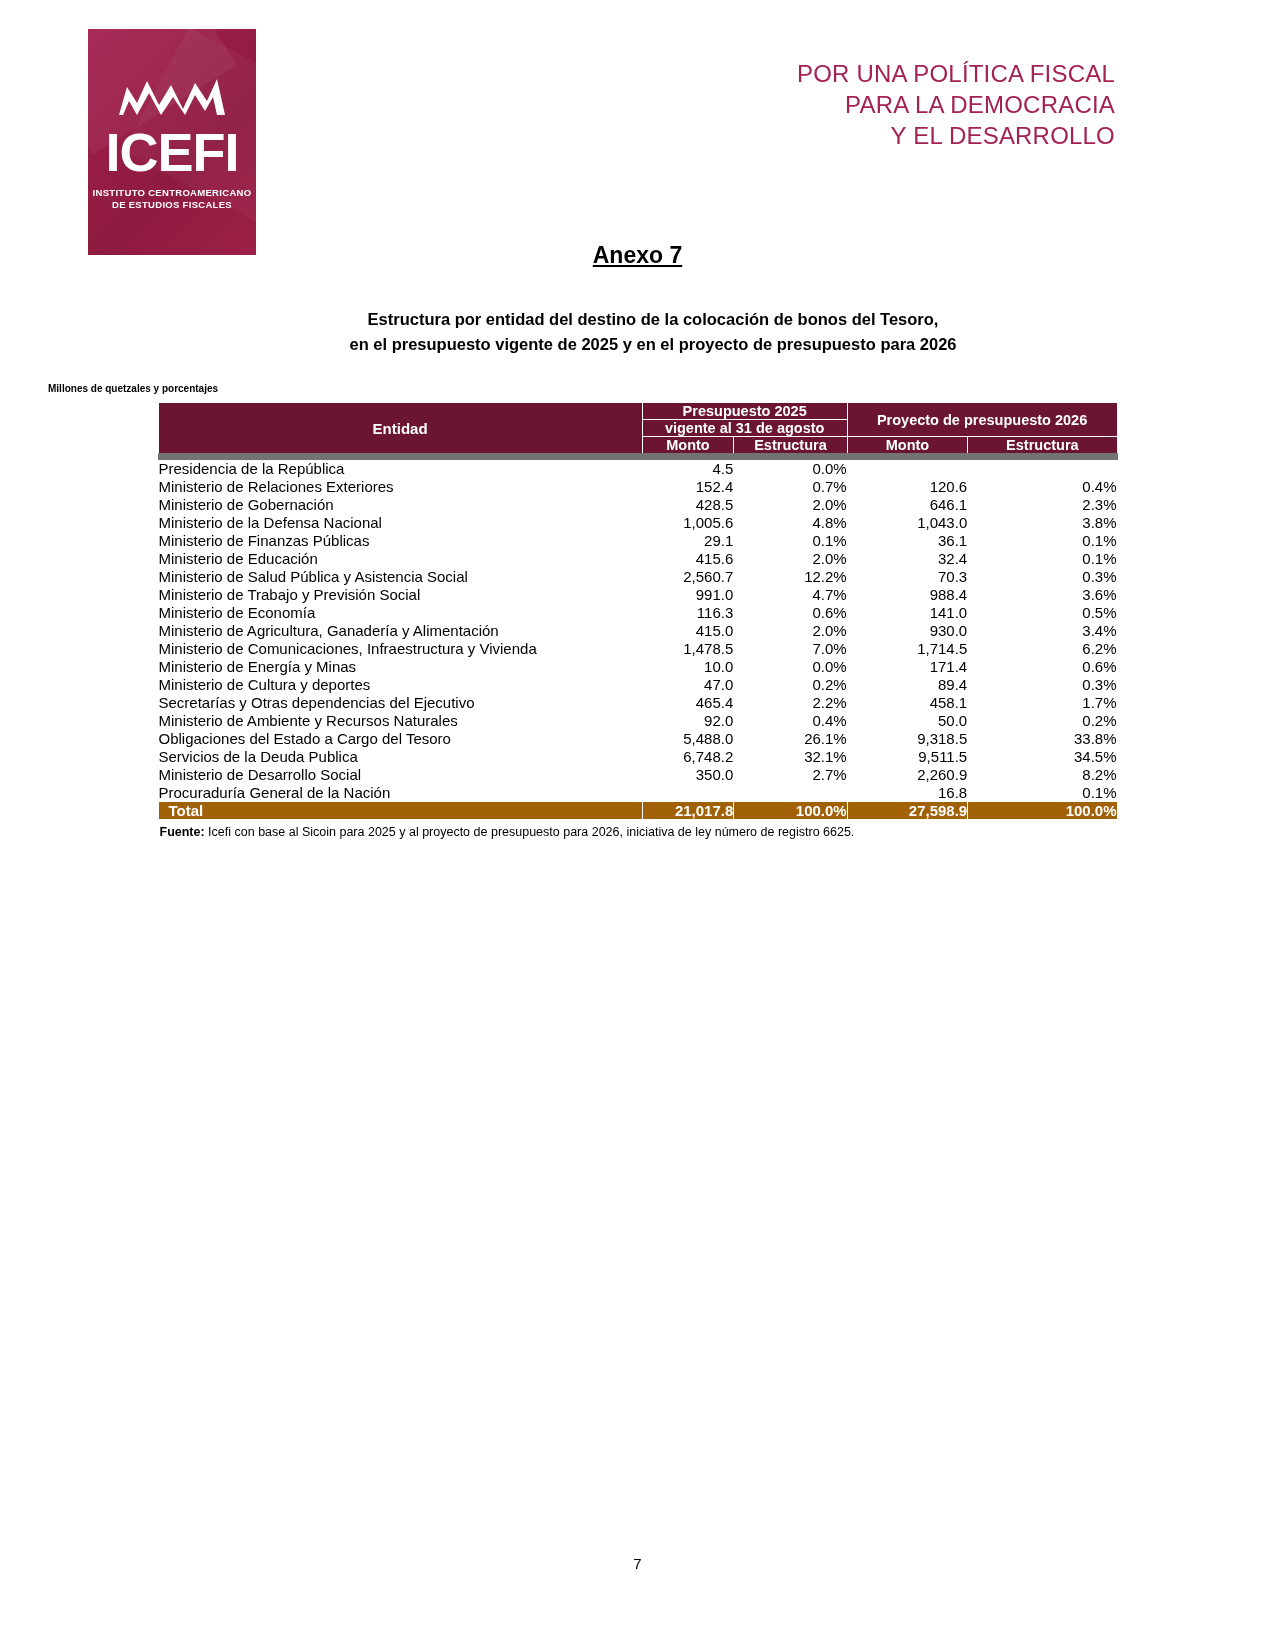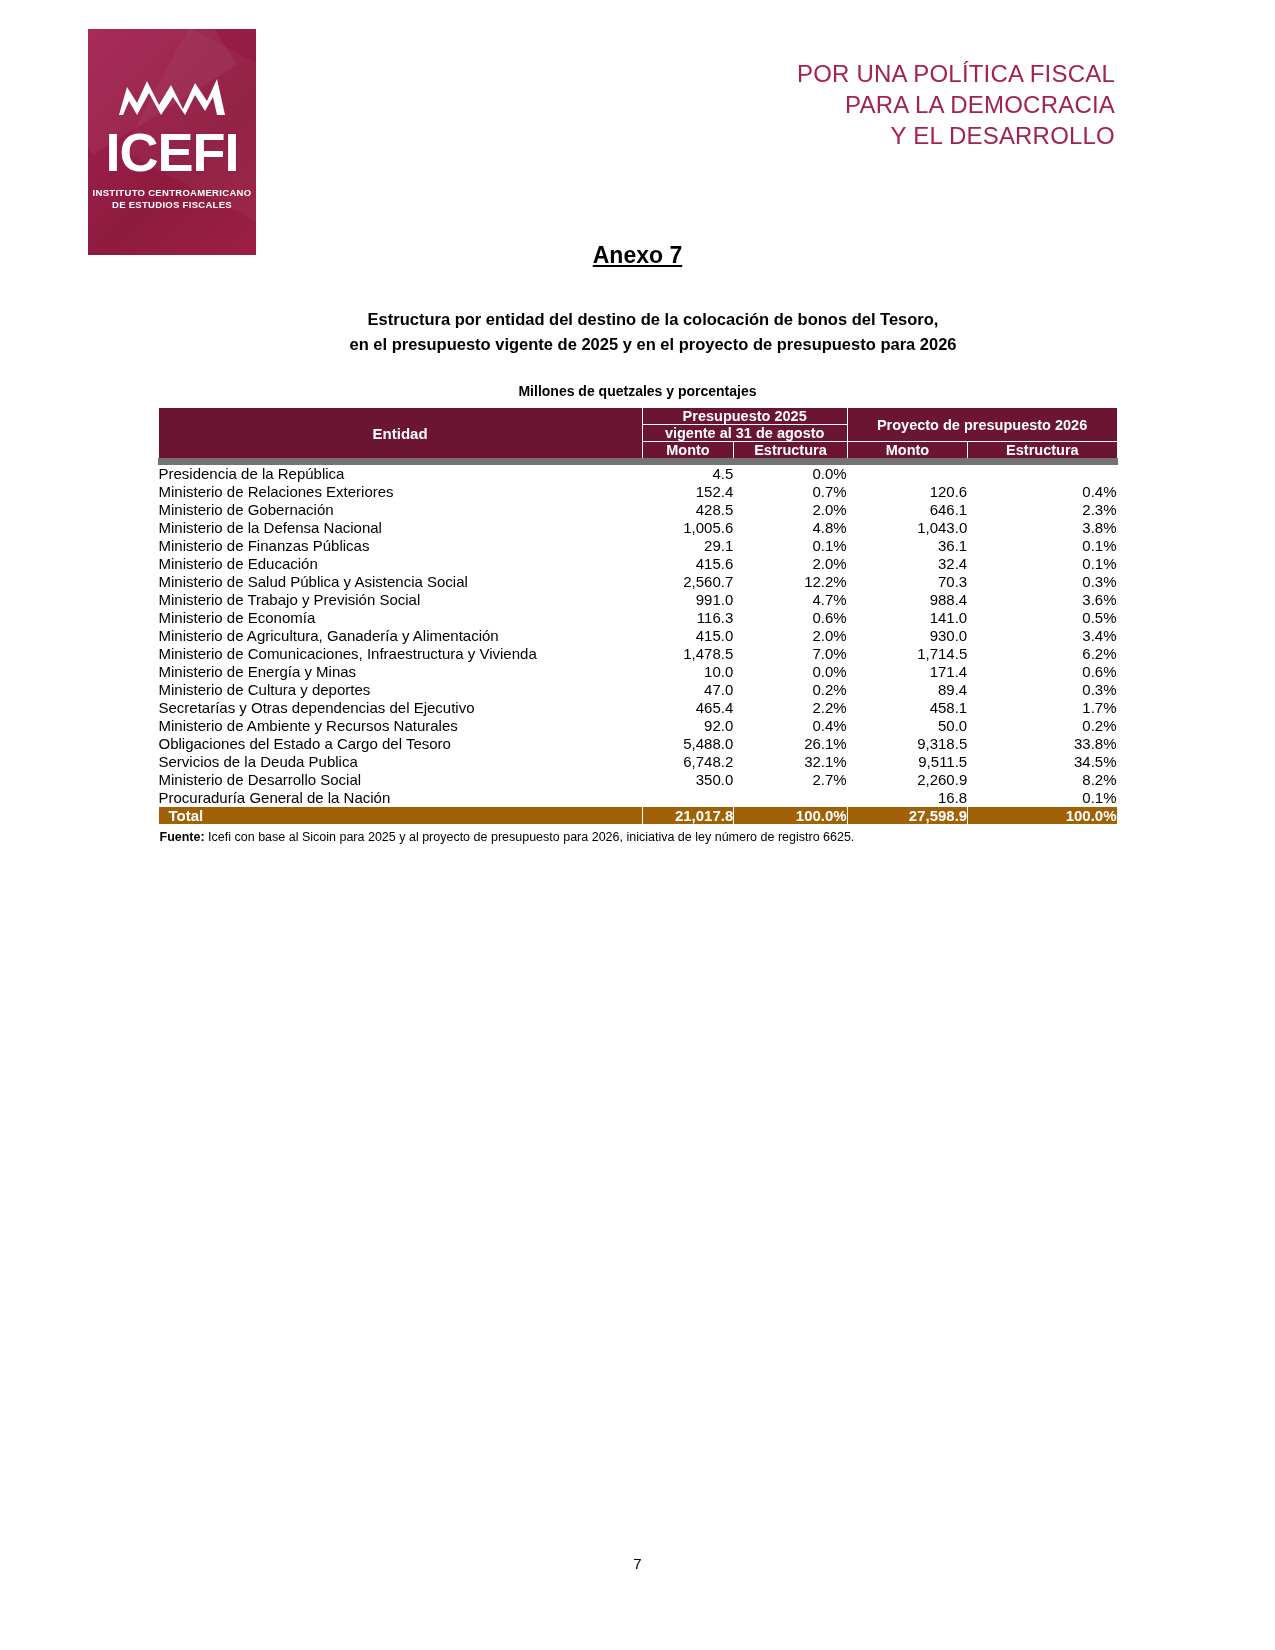--- a/index.html
+++ b/index.html
@@ -106,25 +106,25 @@
   }
   .subtitle {
     text-align: center;
     font-size: 16.5px;
     font-weight: bold;
     line-height: 25px;
     margin-top: 38px;
     padding-left: 31px;
   }
   .units {
-    text-align: center;
-    font-size: 14px;
+    font-size: 10px;
     font-weight: bold;
     margin-top: 26px;
     margin-bottom: 8px;
+    padding-left: 48px;
   }
 
   
   .table-wrap {
     width: 960px;
     margin: 0 auto;
   }
   table.data {
     border-collapse: collapse;
     width: 100%;

